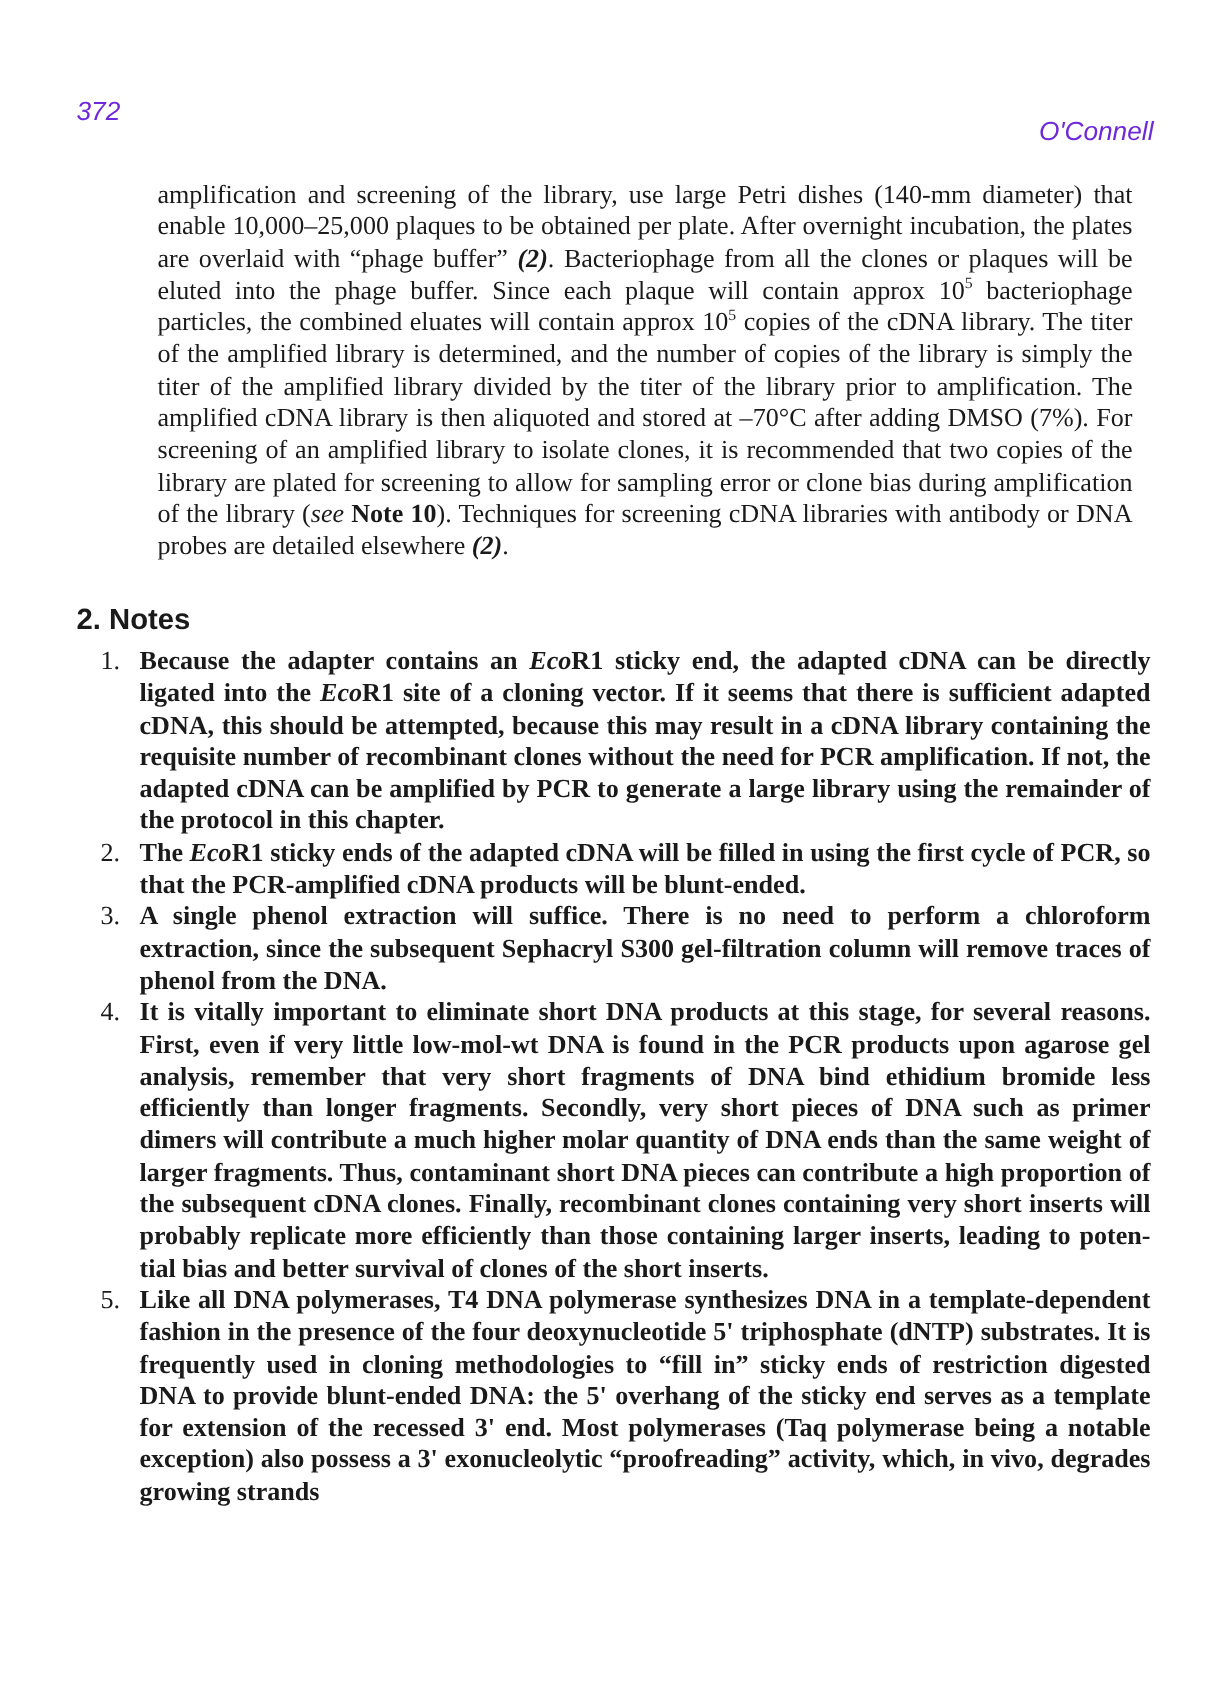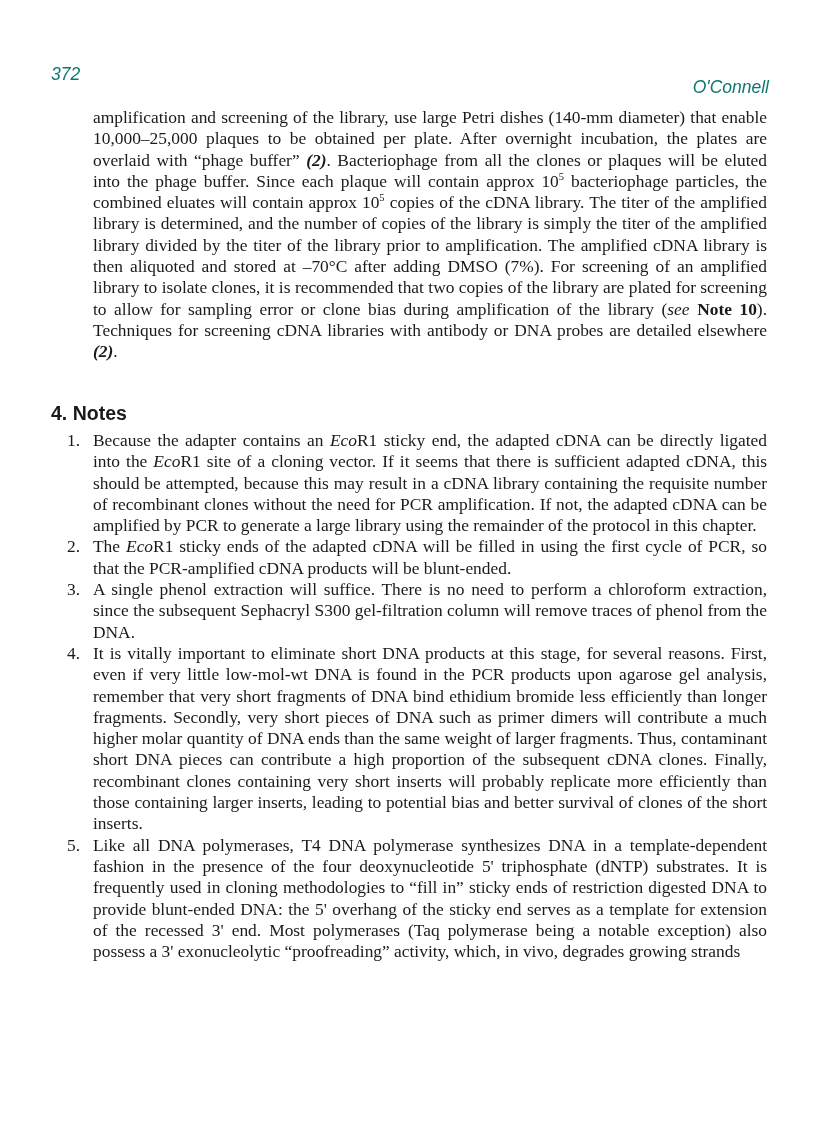--- a/index.html
+++ b/index.html
@@ -1,60 +1,60 @@
 <!DOCTYPE html>
 <html><head>
 <meta charset="utf-8">
 <style>
   html, body { margin: 0; padding: 0; background: #ffffff; }
   body { width: 816px; height: 1123px; position: relative; overflow: hidden; color: #1a1a1a; }
   .page-header {
     position: absolute; left: 51px; right: 47px; top: 64px; height: 24px;
     font-family: "Liberation Sans", sans-serif; font-style: italic;
-    font-size: 17.5px; color: #0f766e;
+    font-size: 17.5px; color: #6d28d9;
   }
   .page-header .pg { position: absolute; left: 0; top: 0; }
   .page-header .author { position: absolute; right: 0; top: 13px; }
   .body-text {
     position: absolute; left: 93px; width: 674px; top: 107px;
     font-family: "Liberation Serif", serif; font-size: 17.4px; line-height: 21.3px;
     text-align: justify; hyphens: manual;
   }
-  .body-text p { margin: 0; }
+  .body-text p { margin: 12px; }
   sup { font-size: 10.5px; line-height: 0; vertical-align: 7px; }
   .cite { font-style: italic; font-weight: bold; }
   .section-heading {
     position: absolute; left: 51px; top: 402px;
     font-family: "Liberation Sans", sans-serif; font-weight: bold; font-size: 19.5px;
     margin: 0;
   }
   .notes {
     position: absolute; left: 51px; width: 716px; top: 430px;
     font-family: "Liberation Serif", serif; font-size: 17.4px; line-height: 21.3px;
     margin: 0; padding: 0; list-style: none;
   }
   .note { position: relative; padding-left: 42px; text-align: justify; }
   .note .num { position: absolute; left: 16px; top: 0; }
-  .note .txt { display: block; }
+  .note .txt { display: block; font-weight: bold; }
   i { font-style: italic; }
   b { font-weight: bold; }
 </style>
 </head>
 <body>
 
 <div class="page-header">
   <span class="pg">372</span>
   <span class="author">O'Connell</span>
 </div>
 
 <div class="body-text">
   <p><span>amplification and screening of the library, use large Petri dishes (140-mm diam­eter) that enable 10,000–25,000 plaques to be obtained per plate. After overnight incubation, the plates are overlaid with “phage buffer” </span><span class="cite">(2)</span><span>. Bacteriophage from all the clones or plaques will be eluted into the phage buffer. Since each plaque will contain approx 10</span><sup>5</sup><span> bacteriophage particles, the combined eluates  will contain approx 10</span><sup>5</sup><span> copies of the cDNA library. The titer of the amplified library is deter­mined, and the number of copies of the library is simply the titer of the amplified library divided by the titer of the library prior to amplification. The amplified cDNA library is then aliquoted and stored at –70°C after adding DMSO (7%). For screening of an amplified library to isolate clones, it is recommended that two copies of the library are plated for screening to allow for sampling error or clone bias during amplification of the library (</span><i>see</i> <b>Note 10</b><span>). Techniques for screening cDNA libraries with antibody or DNA probes are detailed elsewhere </span><span class="cite">(2)</span><span>.</span></p>
 </div>
 
-<h2 class="section-heading">4. Notes</h2>
+<h2 class="section-heading">2. Notes</h2>
 
 <ol class="notes">
   <li class="note">
     <span class="num">1.</span>
     <span class="txt"><span>Because the adapter contains an </span><i>Eco</i><span>R1 sticky end, the adapted cDNA can be directly ligated into the </span><i>Eco</i><span>R1 site of a cloning vector. If it seems that there is sufficient adapted cDNA, this should be attempted, because this may result in a cDNA library containing the requisite number of recombinant clones without the need for PCR amplification. If not, the adapted cDNA can be amplified by PCR to generate a large library using the remainder of the protocol in this chapter.</span></span>
   </li>
   <li class="note">
     <span class="num">2.</span>
     <span class="txt"><span>The </span><i>Eco</i><span>R1 sticky ends of the adapted cDNA will be filled in using the first cycle of PCR, so that the PCR-amplified cDNA products will be blunt-ended.</span></span>
   </li>

